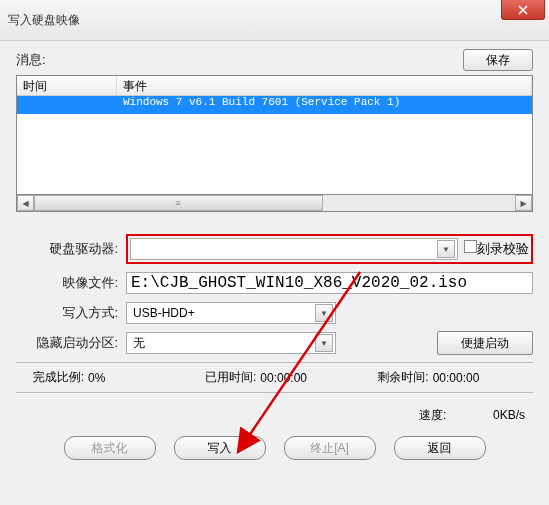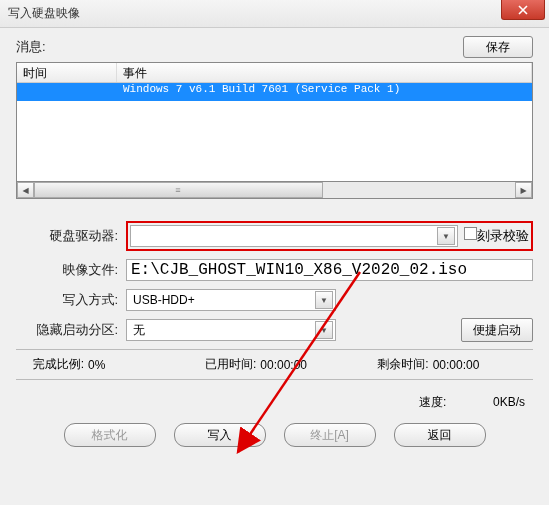--- a/index.html
+++ b/index.html
@@ -1,18 +1,18 @@
 <!DOCTYPE html>
 <html><head>
 <meta charset="utf-8">
 <style>
   * { box-sizing: border-box; margin: 0; padding: 0; }
   body { font-family: "Microsoft YaHei", SimSun, sans-serif; font-size: 12px; background: #d8d8d8; width: 549px; height: 505px; overflow: hidden; position: relative; }
   
-  .titlebar { height: 28px; background: linear-gradient(#f5f5f5, #e8e8e8); border-bottom: 1px solid #ccc; display: flex; align-items: center; padding-left: 8px; position: relative; }
+  .titlebar { height: 41px; background: linear-gradient(#f5f5f5, #e8e8e8); border-bottom: 1px solid #ccc; display: flex; align-items: center; padding-left: 8px; position: relative; }
   .titlebar-text { color: #333; font-size: 12px; }
   .close-btn { position: absolute; right: 4px; top: 0; width: 44px; height: 20px; background: linear-gradient(#e56a5e, #c83a2a); border: 1px solid #a02a1a; border-top: none; border-radius: 0 0 3px 3px; display: flex; align-items: center; justify-content: center; color: #fff; font-size: 12px; font-weight: bold; cursor: pointer; }
   .close-btn svg { width: 10px; height: 10px; }
 
   .content { padding: 8px 16px; background: #f0f0f0; height: calc(100% - 28px); }
   
   .msg-row { display: flex; align-items: center; margin-bottom: 4px; }
   .msg-label { flex: 1; font-size: 13px; color: #222; }
   .save-btn { width: 70px; height: 22px; background: linear-gradient(#fdfdfd,#e5e5e5); border: 1px solid #888; border-radius: 3px; font-size: 12px; cursor: pointer; }
   
@@ -36,21 +36,21 @@
   .form-row { display: flex; align-items: center; margin-bottom: 8px; position: relative; }
   .form-label { width: 110px; text-align: right; padding-right: 8px; font-size: 13px; color: #222; }
   .red-box { border: 2px solid #d00; padding: 2px; display: flex; align-items: center; flex: 1; gap: 6px; }
   .combo { flex: 1; height: 22px; border: 1px solid #aaa; background: #fff; display: flex; align-items: center; position: relative; }
   .combo .drop { position: absolute; right: 2px; top: 1px; width: 18px; height: 18px; background: linear-gradient(#fdfdfd,#e0e0e0); border: 1px solid #aaa; display: flex; align-items: center; justify-content: center; font-size: 8px; color: #555; }
   .chk-wrap { display: flex; align-items: flex-start; gap: 0; font-size: 13px; }
   .chk { width: 13px; height: 13px; border: 1px solid #888; background: #fff; }
   .textinp { flex: 1; height: 22px; border: 1px solid #aaa; background: #fff; padding: 0 4px; font-family: "Courier New", monospace; font-size: 16px; line-height: 20px; }
   .small-combo { width: 210px; height: 22px; border: 1px solid #aaa; background: #fff; display: flex; align-items: center; padding-left: 6px; font-size: 12px; position: relative; }
   .small-combo .drop { position: absolute; right: 2px; top: 1px; width: 18px; height: 18px; background: linear-gradient(#fdfdfd,#e0e0e0); border: 1px solid #aaa; display: flex; align-items: center; justify-content: center; font-size: 8px; color: #555; }
-  .side-btn { position: absolute; right: 0; width: 72px; height: 24px; background: linear-gradient(#fdfdfd,#e5e5e5); border: 1px solid #888; border-radius: 2px; font-size: 12px; cursor: pointer; }
+  .side-btn { position: absolute; right: 0; width: 96px; height: 24px; background: linear-gradient(#fdfdfd,#e5e5e5); border: 1px solid #888; border-radius: 2px; font-size: 12px; cursor: pointer; }
 
   .divider { border: none; border-top: 1px solid #bbb; margin: 6px 0; }
 
   .progress-row { display: flex; align-items: center; font-size: 12px; gap: 0; margin-bottom: 6px; }
   .progress-row .plabel { width: 72px; text-align: right; padding-right: 4px; }
   .progress-row .pval { flex: 1; }
   .progress-row .pval.r { text-align: left; }
   .progress-row .pgroup { display: flex; align-items: center; }
 
   .speed-row { text-align: right; font-size: 12px; padding-right: 8px; margin-top: 14px; margin-bottom: 12px; }

